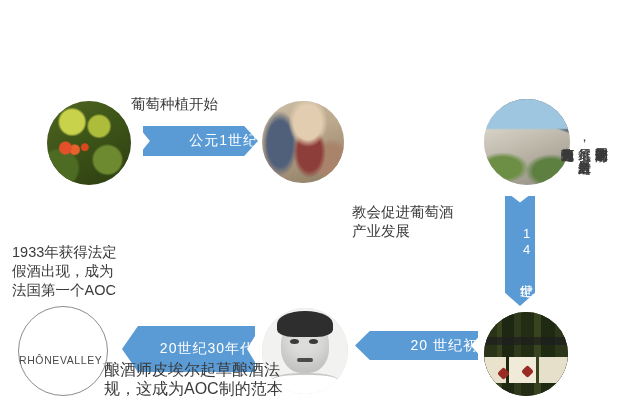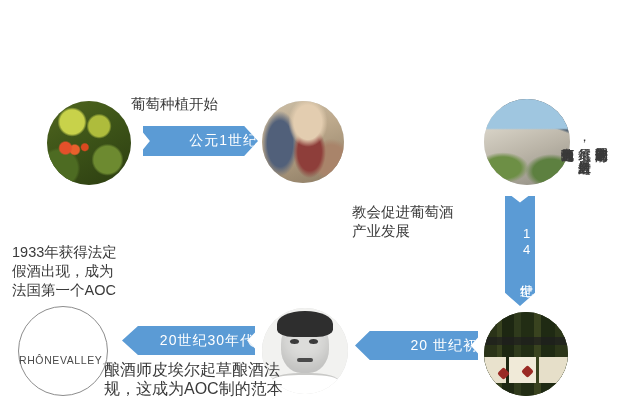--- a/index.html
+++ b/index.html
@@ -296,21 +296,21 @@
     <div class="photo-inner">
       <div class="head"></div>
       <div class="hair"></div>
       <div class="eye l"></div>
       <div class="eye r"></div>
       <div class="mouth"></div>
       <div class="collar"></div>
     </div>
   </div>
 
-  <div class="arrow arrow-left" style="left:122px; top:326px; width:133px; height:29px;">
+  <div class="arrow arrow-left" style="left:122px; top:326px; width:133px; height:46px;">
     <span>20世纪30年代</span>
   </div>
 
   <div class="caption" style="left:104px; top:360px; font-size:16px; line-height:19px;">酿酒师皮埃尔起草酿酒法
 规，这成为AOC制的范本</div>
 
   <div class="caption" style="left:12px; top:243px;">1933年获得法定
 假酒出现，成为
 法国第一个AOC</div>
 

